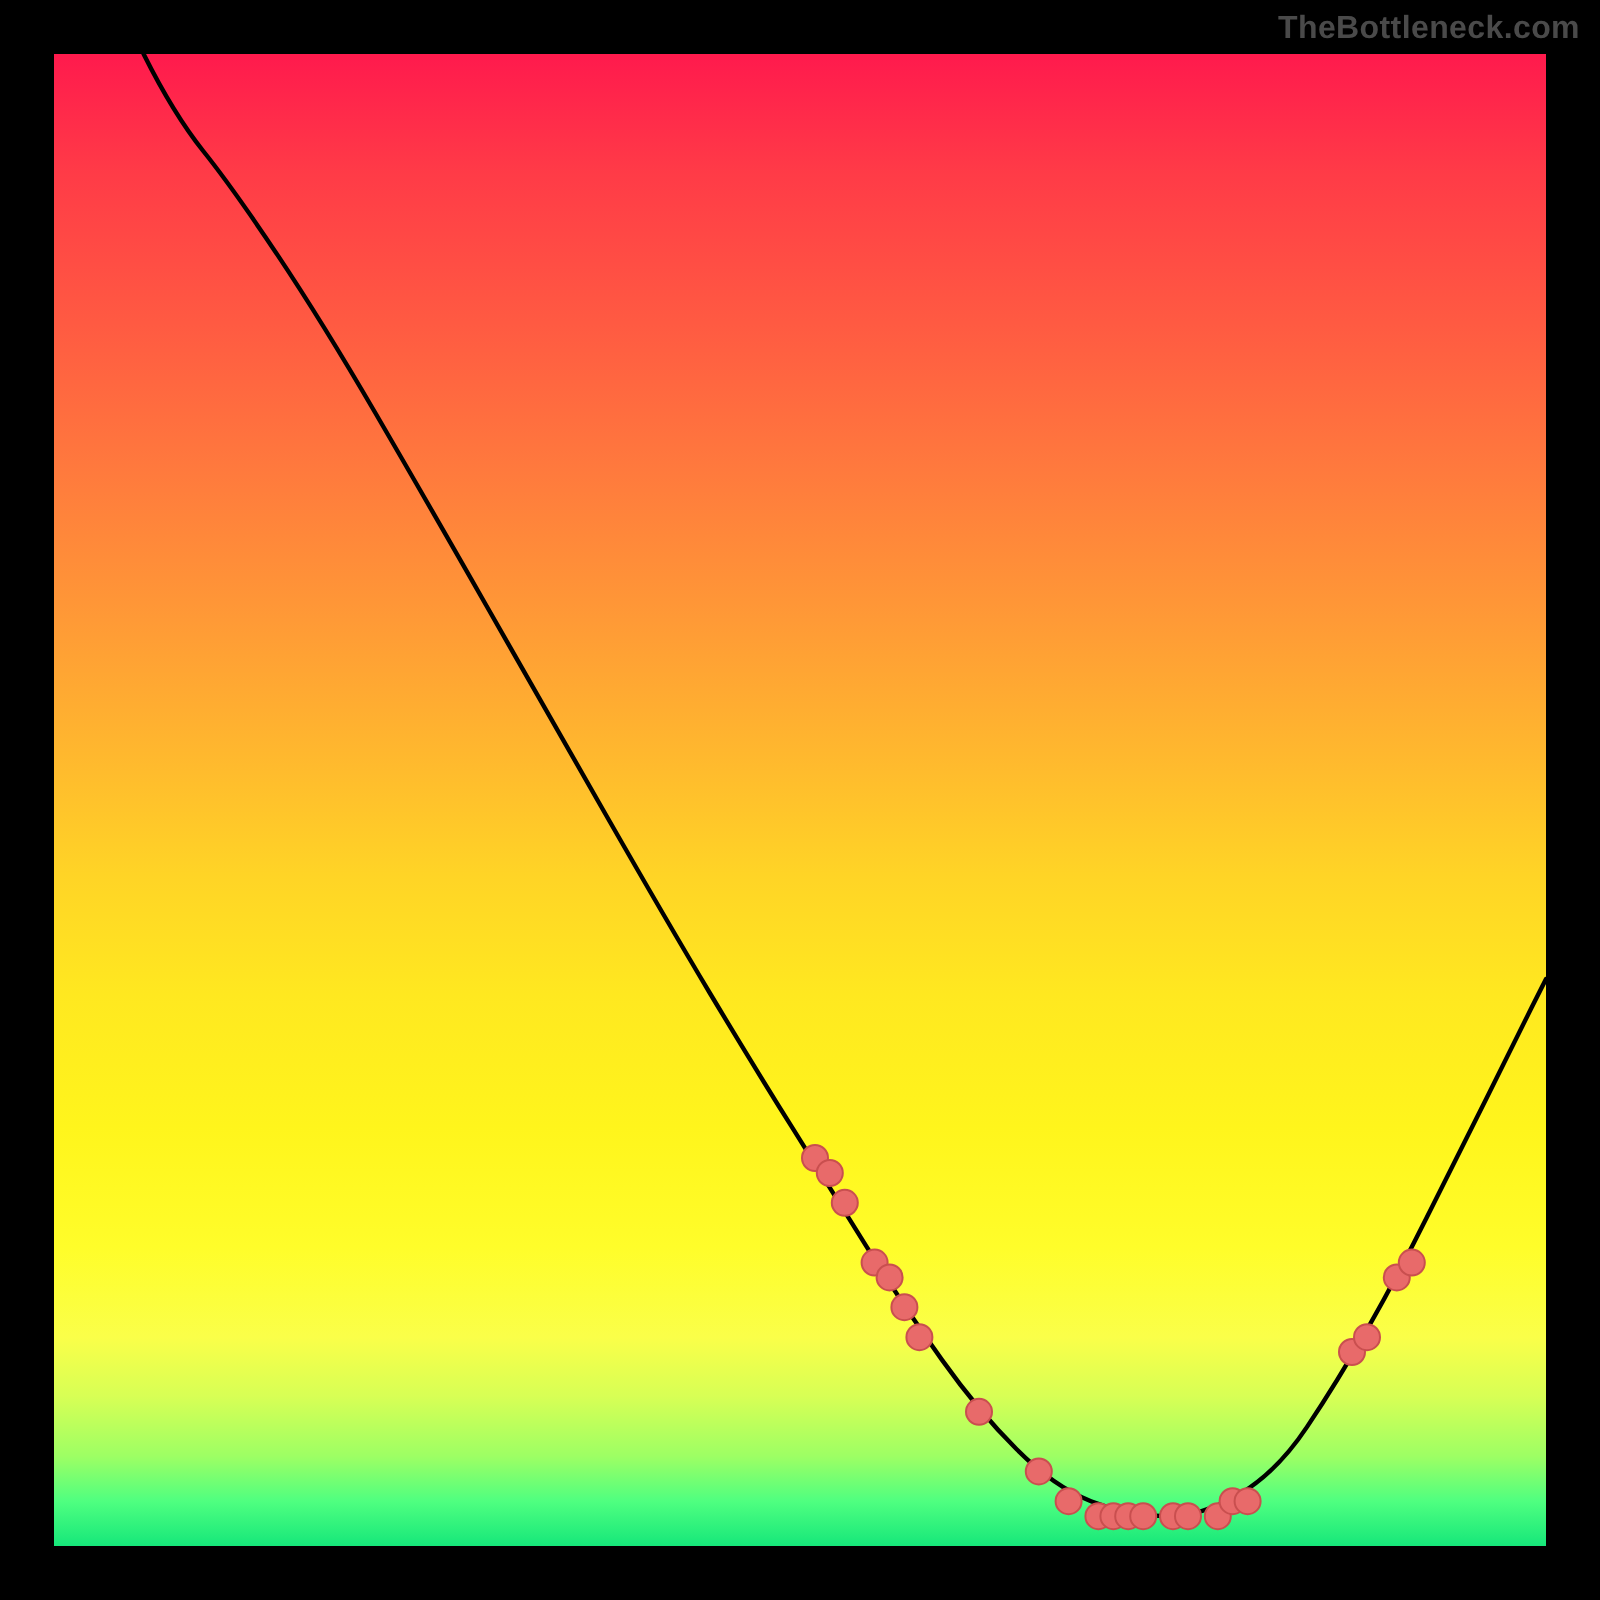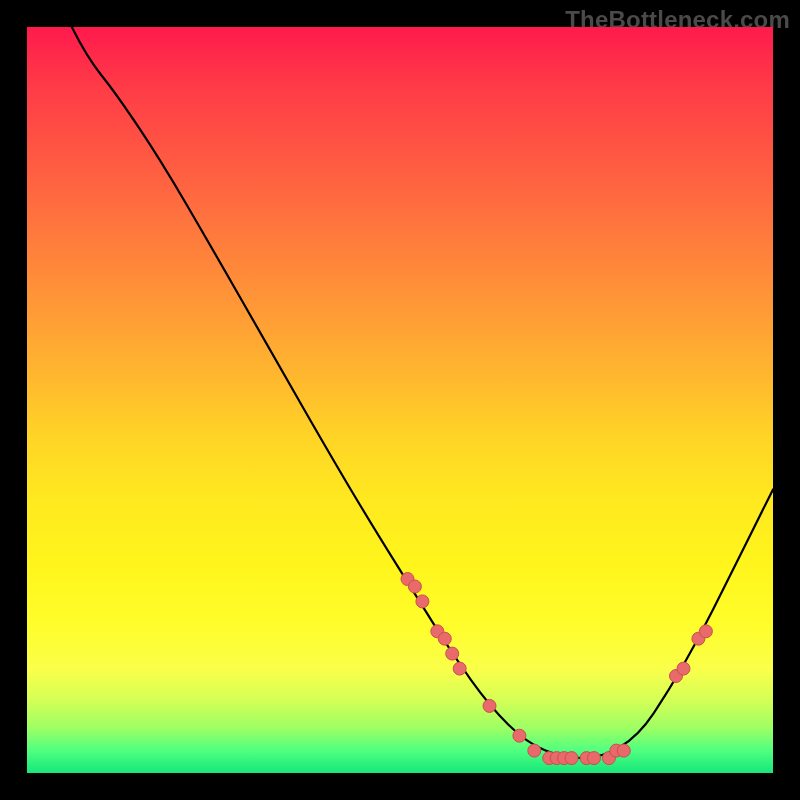--- a/index.html
+++ b/index.html
@@ -33,21 +33,21 @@
       #9dff64 94%,
       #4fff80 97%,
       #16e77a 100%
     );
   }
   .watermark {
     position: absolute;
     top: 6px;
     right: 10px;
     color: #4a4a4a;
-    font-size: 24px;
+    font-size: 16px;
     font-weight: 600;
     letter-spacing: 0.2px;
     user-select: none;
   }
   svg {
     position: absolute;
     left: 0;
     top: 0;
   }
   .curve {

